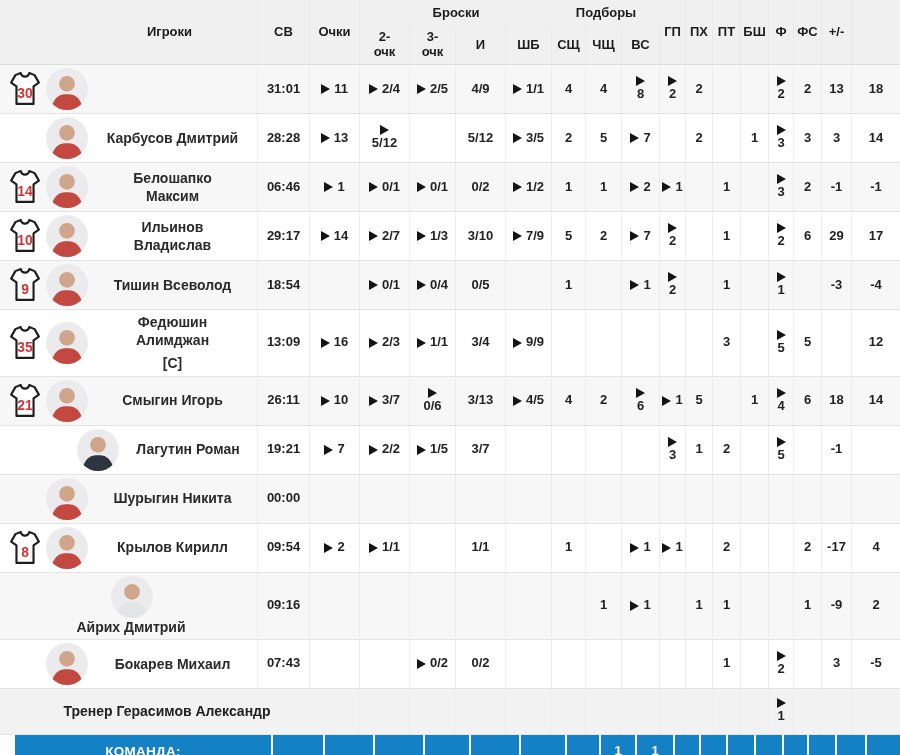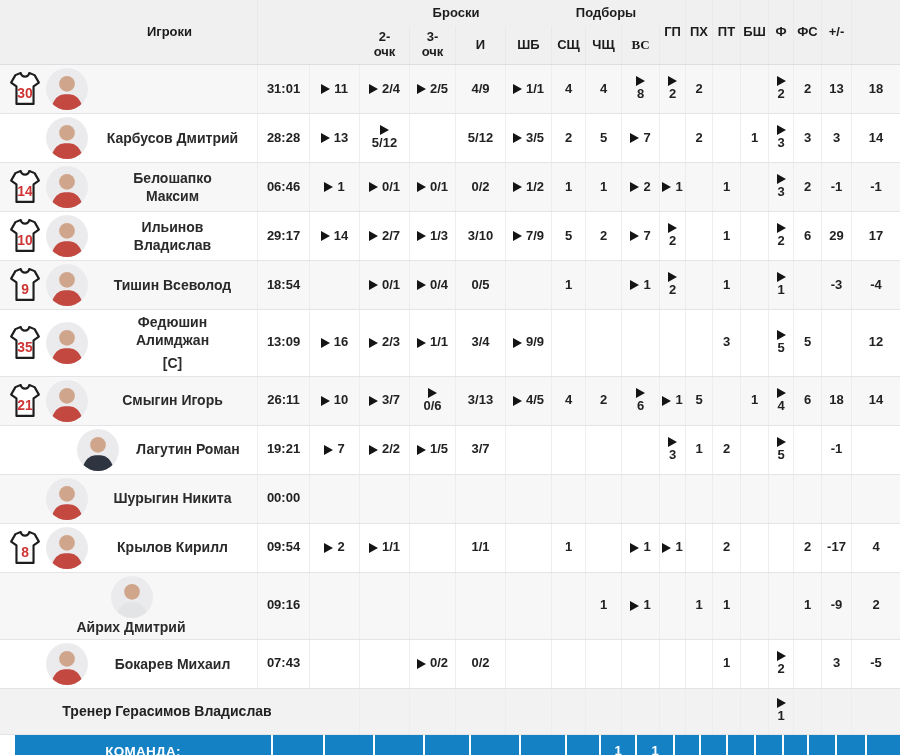--- a/index.html
+++ b/index.html
@@ -39,38 +39,40 @@
   .total{min-height:50px;}
   .flabel{display:flex;align-items:center;justify-content:center;height:100%;font-size:13.5px;
           border-right:2px solid #fafcfd;letter-spacing:.3px;box-sizing:border-box;}
 </style>
 </head>
 <body>
 
 <div id="app">
     <div class="row header">
       <div class="hc player-h" style="grid-area: 1 / 1 / 3;">Игроки</div>
+      <div class="hc" style="grid-area: 1 / 2 / 3;">СВ</div>
+      <div class="hc" style="grid-area: 1 / 3 / 3;">Очки</div>
       <div class="hc" style="grid-area: 1 / 11 / 3;">ГП</div>
       <div class="hc" style="grid-area: 1 / 12 / 3;">ПХ</div>
       <div class="hc" style="grid-area: 1 / 13 / 3;">ПТ</div>
       <div class="hc" style="grid-area: 1 / 14 / 3;">БШ</div>
       <div class="hc" style="grid-area: 1 / 15 / 3;">Ф</div>
       <div class="hc" style="grid-area: 1 / 16 / 3;">ФС</div>
       <div class="hc" style="grid-area: 1 / 17 / 3;">+/-</div>
       <div class="hc nob" style="grid-area: 1 / 4 / auto / 8;">Броски</div>
       <div class="hc nob" style="grid-area: 1 / 8 / auto / 11;">Подборы</div>
       <div class="hc" style="grid-area: 2 / 4;">2-
 очк</div>
       <div class="hc" style="grid-area: 2 / 5;">3-
 очк</div>
       <div class="hc" style="grid-area: 2 / 6;">И</div>
       <div class="hc" style="grid-area: 2 / 7;">ШБ</div>
       <div class="hc" style="grid-area: 2 / 8;">СЩ</div>
       <div class="hc" style="grid-area: 2 / 9;">ЧЩ</div>
-      <div class="hc" style="grid-area: 2 / 10; font-family: Liberation Serif, serif;">ВС</div>
+      <div class="hc" style="grid-area: 2 / 10;">ВС</div>
     </div>
     <div class="row player odd">
       <div class="pcell" style="grid-column: 1;">
         <div class="jslot">
           <svg viewBox="0 0 30 32" width="32" height="36">
             <path d="M6 3 L11 1 C12 5.5 18 5.5 19 1 L24 3 L28 10 L23 13.5 L23 30 L7 30 L7 13.5 L2 10 Z" fill="#fff" stroke="#1d1d1d" stroke-width="2" stroke-linejoin="round"></path>
             <text x="15" y="24.5" text-anchor="middle" font-size="13" font-weight="bold" fill="#cf3535" font-family="Liberation Sans, DejaVu Sans, sans-serif">30</text>
           </svg>
         </div>
         <div class="avatar">
@@ -1054,21 +1056,21 @@
           <div class="val">3</div>
         </div>
       </div>
       <div class="cell last" style="grid-column: 18;">
         <div class="inner">
           <div class="val">-5</div>
         </div>
       </div>
     </div>
     <div class="row coach">
-      <div class="coach-name">Тренер Герасимов Владислав</div>
+      <div class="coach-name">Тренер Герасимов Александр</div>
       <div class="cell" style="grid-column: 3;"></div>
       <div class="cell" style="grid-column: 4;"></div>
       <div class="cell" style="grid-column: 5;"></div>
       <div class="cell" style="grid-column: 6;"></div>
       <div class="cell" style="grid-column: 7;"></div>
       <div class="cell" style="grid-column: 8;"></div>
       <div class="cell" style="grid-column: 9;"></div>
       <div class="cell" style="grid-column: 10;"></div>
       <div class="cell" style="grid-column: 11;"></div>
       <div class="cell" style="grid-column: 12;"></div>

